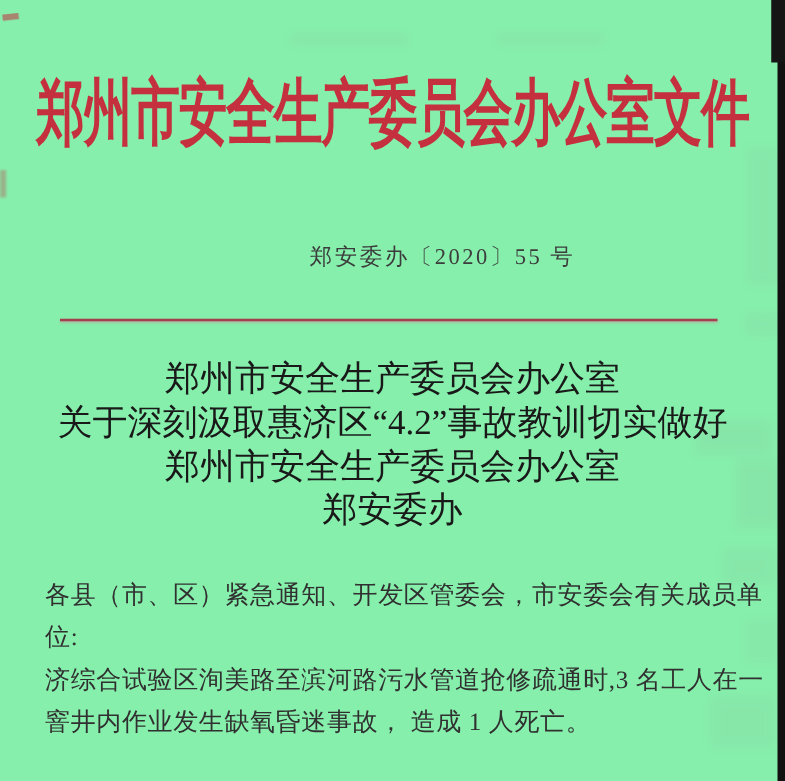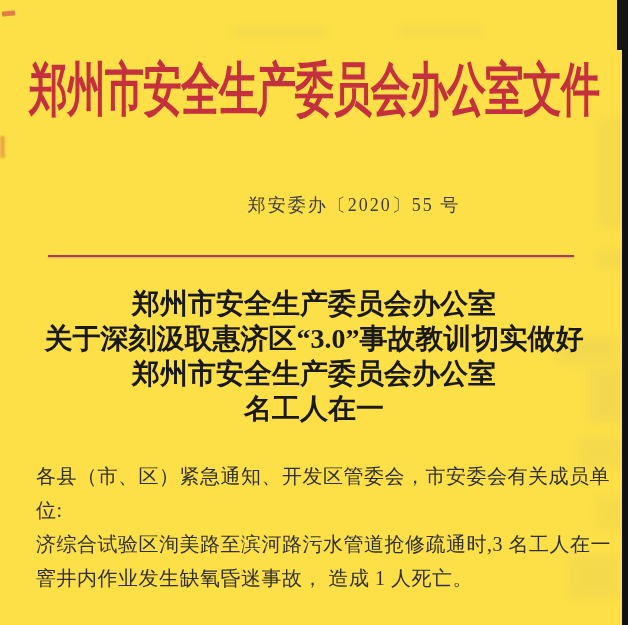--- a/index.html
+++ b/index.html
@@ -1,18 +1,18 @@
 <!DOCTYPE html>
 <html><head>
 <meta charset="utf-8">
 <style>
   html,body{margin:0;padding:0;}
   body{background:#e9e9e9;font-family:"Liberation Serif","DejaVu Serif",serif;}
   .page{
-    position:relative;width:628px;height:625px;background:#fde047;
+    position:relative;width:628px;height:625px;background:#86efac;
     overflow:hidden;margin:0 auto;
   }
   
   .letterhead{
     position:absolute;top:50px;left:0;width:100%;
     text-align:center;color:#c5303f;font-weight:700;
     font-size:39px;letter-spacing:-1px;white-space:nowrap;
     transform:scaleY(1.48);transform-origin:center top;
   }
   
@@ -24,21 +24,21 @@
   }
   
   .divider{
     position:absolute;top:255px;left:48px;width:526px;height:2px;
     background:#a3404f;
     box-shadow:0 1px 2px rgba(214,130,145,0.65);
   }
   
   .doc-title{
     position:absolute;top:286px;left:0;width:100%;
-    text-align:center;font-weight:700;color:#191919;
+    text-align:center;font-weight:400;color:#191919;
     font-size:28px;line-height:35px;
   }
   .doc-title .t-line{white-space:nowrap;}
   
   .body-text{
     position:absolute;top:459px;left:36px;width:560px;
     font-size:20px;line-height:34px;color:#303030;
     letter-spacing:0.5px;
   }
   .body-text .b-line{white-space:nowrap;}
@@ -84,23 +84,23 @@
   <div class="red-mark mark-left-mid"></div>
 
   <div class="letterhead">郑州市安全生产委员会办公室文件</div>
 
   <div class="doc-number">郑安委办〔2020〕55 号</div>
 
   <div class="divider"></div>
 
   <div class="doc-title">
     <div class="t-line">郑州市安全生产委员会办公室</div>
-    <div class="t-line">关于深刻汲取惠济区“3.0”事故教训切实做好</div>
+    <div class="t-line">关于深刻汲取惠济区“4.2”事故教训切实做好</div>
     <div class="t-line">郑州市安全生产委员会办公室</div>
-    <div class="t-line">名工人在一</div>
+    <div class="t-line">郑安委办</div>
   </div>
 
   <div class="body-text">
     <div class="b-line">各县（市、区）紧急通知、开发区管委会，市安委会有关成员单</div>
     <div class="b-line">位:</div>
     <div class="b-line">济综合试验区洵美路至滨河路污水管道抢修疏通时,3 名工人在一</div>
     <div class="b-line">窨井内作业发生缺氧昏迷事故， 造成 1 人死亡。</div>
   </div>
 
   <div class="edge-bar"></div>

